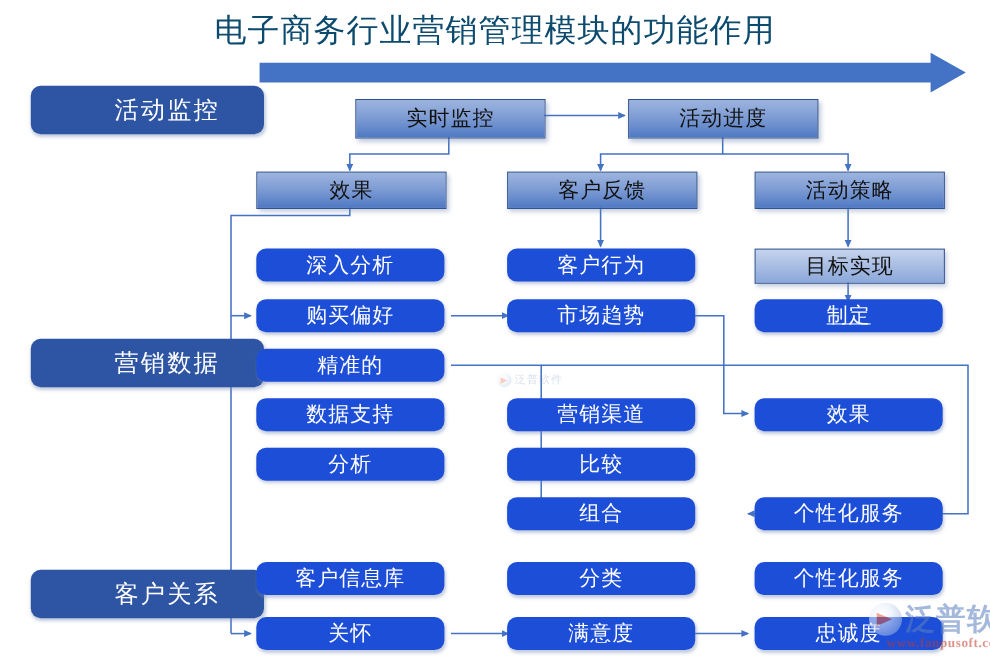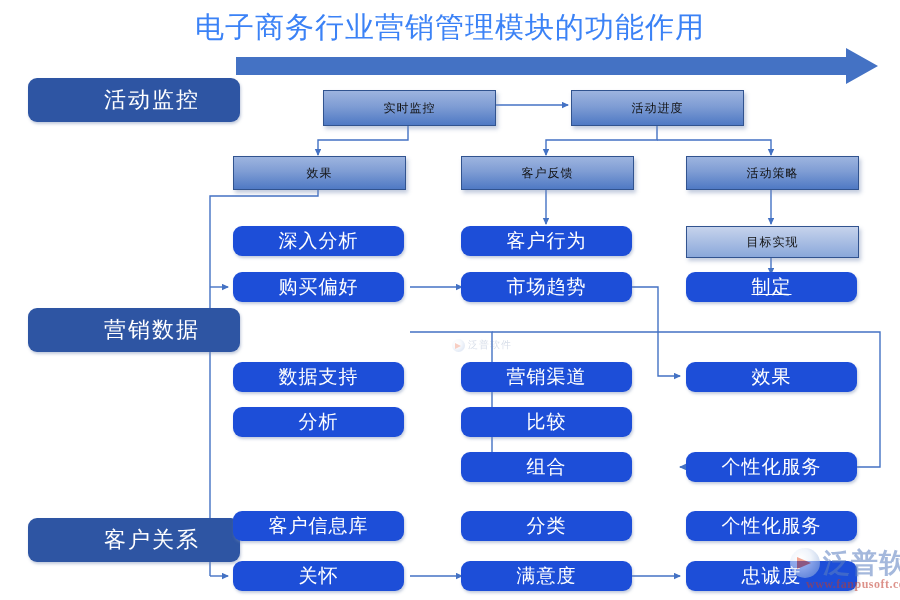--- a/index.html
+++ b/index.html
@@ -10,21 +10,21 @@
     overflow:hidden;
     position:relative;
   }
   #stage{position:absolute;left:0;top:0;width:900px;height:600px;}
 
   
   .title{
     position:absolute;left:0;top:8px;width:900px;
     text-align:center;
     font-size:29px;
-    color:#3b82f6;
+    color:#0c4a6e;
     letter-spacing:1px;
     white-space:nowrap;
   }
 
   
   svg.wires{position:absolute;left:0;top:0;width:900px;height:600px;}
 
   
   .cat{
     position:absolute;
@@ -50,21 +50,21 @@
     letter-spacing:1px;
   }
 
   
   .gnode{
     position:absolute;
     background:linear-gradient(180deg,#9db4df 0%,#7f9dd4 45%,#4f79c4 100%);
     border:1px solid #31538f;
     border-radius:0;
     color:#111111;
-    font-size:12px;
+    font-size:19px;
     display:flex;align-items:center;justify-content:center;
     box-shadow:2px 3px 4px rgba(120,140,180,.45);
     letter-spacing:1px;
   }
   .gnode.light{
     background:linear-gradient(180deg,#c6d3ec 0%,#a8bde3 50%,#8aa8da 100%);
   }
 
   
   .wm{position:absolute;pointer-events:none;}
@@ -179,20 +179,23 @@
   <div class="node" style="left:233px;top:272px;width:171px;height:30px;">
     <span>购买偏好</span>
   </div>
   <div class="node" style="left:461px;top:272px;width:171px;height:30px;">
     <span>市场趋势</span>
   </div>
   <div class="node" style="left:686px;top:272px;width:171px;height:30px;text-decoration:underline;">
     <span>制定</span>
   </div>
 
+  <div class="node" style="left:233px;top:317px;width:171px;height:30px;">
+    <span>精准的</span>
+  </div>
 
   <div class="node" style="left:233px;top:362px;width:171px;height:30px;">
     <span>数据支持</span>
   </div>
   <div class="node" style="left:461px;top:362px;width:171px;height:30px;">
     <span>营销渠道</span>
   </div>
   <div class="node" style="left:686px;top:362px;width:171px;height:30px;">
     <span>效果</span>
   </div>

